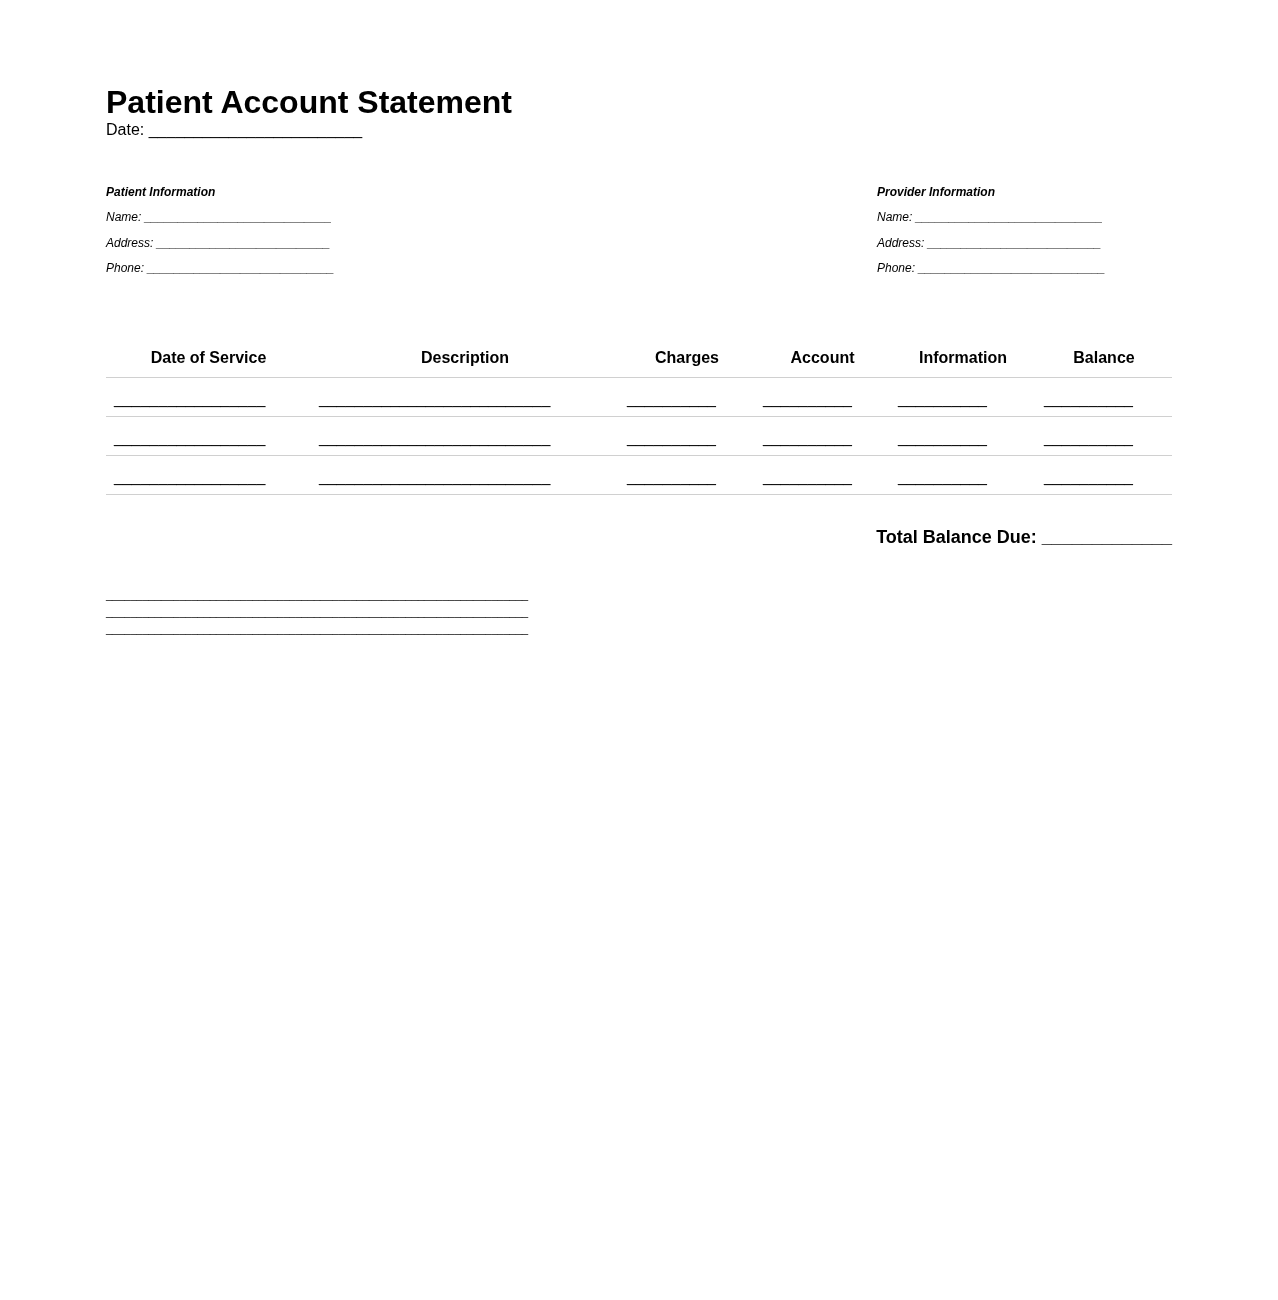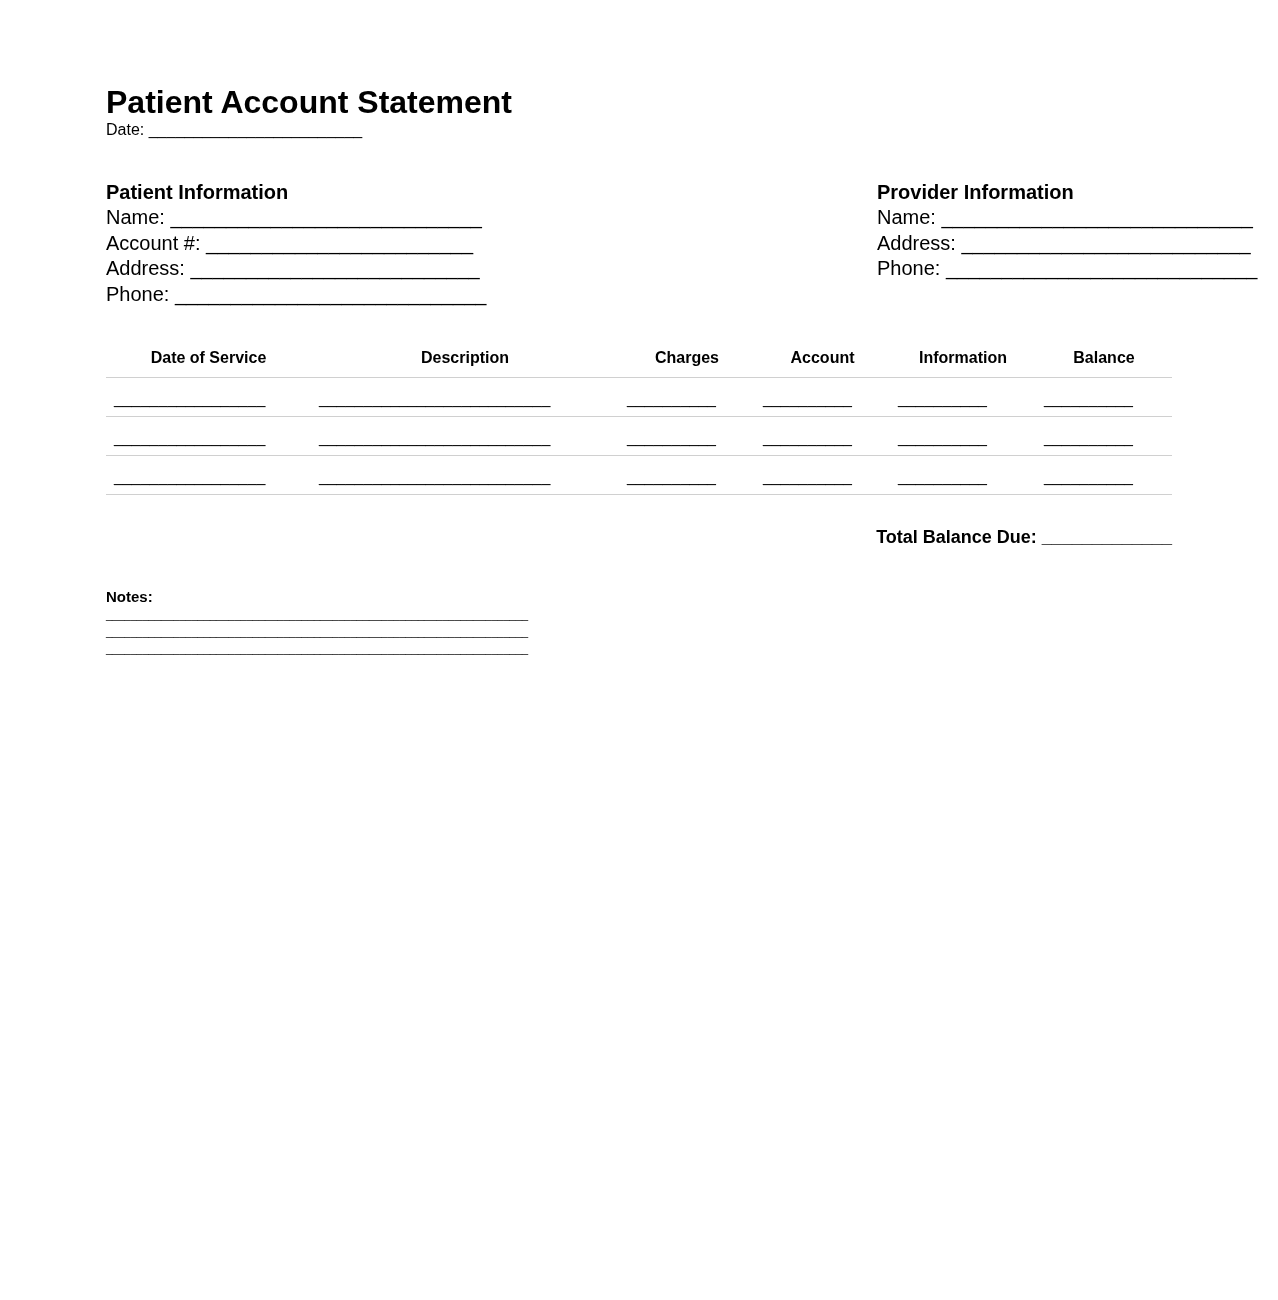--- a/index.html
+++ b/index.html
@@ -1,20 +1,20 @@
 <!DOCTYPE html>
 <html><head>
 <meta charset="utf-8">
 <style>
   html, body { margin:0; padding:0; background:#ffffff; }
   body { width:1278px; height:1300px; font-family:"Liberation Sans", sans-serif; color:#000; position:relative; }
   .page { position:absolute; left:106px; top:0; width:1066px; }
   h1 { position:absolute; top:82px; left:0; margin:0; font-size:32px; font-weight:bold; line-height:40px; white-space:nowrap; }
   .date-line { position:absolute; top:120px; left:0; font-size:16px; line-height:20px; white-space:nowrap; }
-  .info { position:absolute; top:182px; font-size:20px; }
+  .info { position:absolute; top:182px; font-size:12px;font-style:italic; }
   .info .hdr { font-weight:bold; line-height:20px; height:20px; margin-bottom:5px; }
   .info .row { line-height:20px; height:25.5px; white-space:nowrap; }
   .patient { left:0; }
   .provider { left:771px; }
   table { position:absolute; top:338px; left:0; width:1066px; border-collapse:collapse; font-size:16px; }
   th { text-align:center; font-weight:bold; padding:10px 8px 10px 8px; height:19px; border-bottom:1px solid #d0d0d0; white-space:nowrap; }
   td { padding:10px 8px 8px 8px; height:20px; border-bottom:1px solid #d0d0d0; white-space:nowrap; vertical-align:bottom; }
   .total { position:absolute; top:526px; right:0; font-size:18px; font-weight:bold; white-space:nowrap; line-height:22px; }
   .notes { position:absolute; top:587px; left:0; font-size:15px; }
   .notes .hdr { font-weight:bold; line-height:20px; }
@@ -29,24 +29,20 @@
   <div class="date-line">
     <span>Date:</span>
     <span class="blank">________________________</span>
   </div>
 
   <div class="info patient">
     <div class="hdr">Patient Information</div>
     <div class="row">
       <span>Name:</span>
       <span>____________________________</span>
-    </div>
-    <div class="row">
-      <span>Account #:</span>
-      <span>________________________</span>
     </div>
     <div class="row">
       <span>Address:</span>
       <span>__________________________</span>
     </div>
     <div class="row">
       <span>Phone:</span>
       <span>____________________________</span>
     </div>
   </div>
@@ -113,18 +109,17 @@
       </tr>
     </tbody>
   </table>
 
   <div class="total">
     <span>Total Balance Due:</span>
     <span>_____________</span>
   </div>
 
   <div class="notes">
-    <div class="hdr">Notes:</div>
     <div class="line">_____________________________________________________________________</div>
     <div class="line">_____________________________________________________________________</div>
     <div class="line">_____________________________________________________________________</div>
   </div>
 </div>
 
 </body></html>

